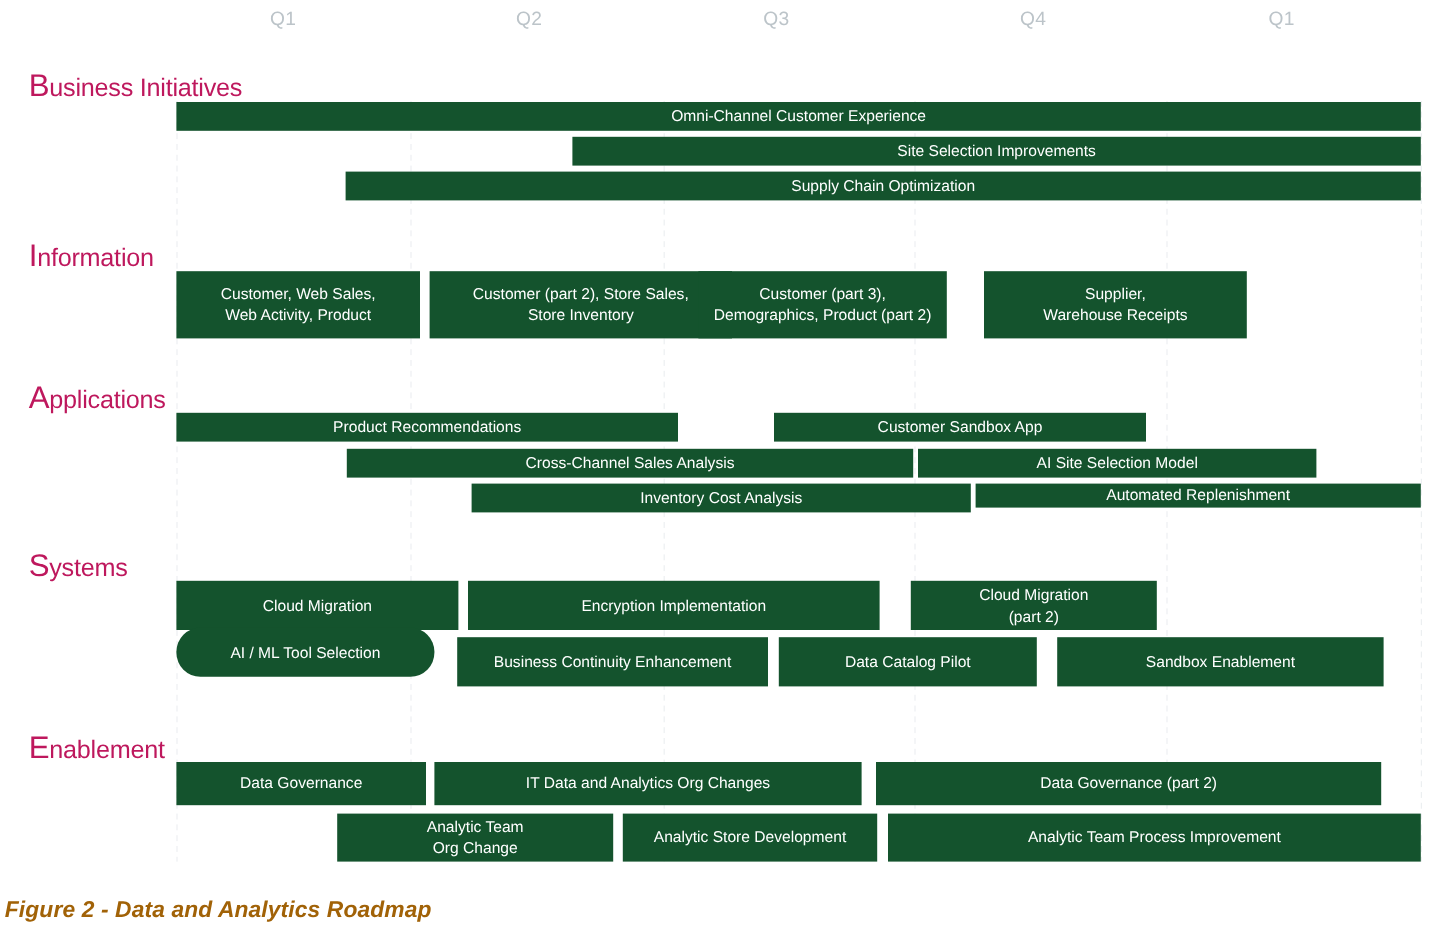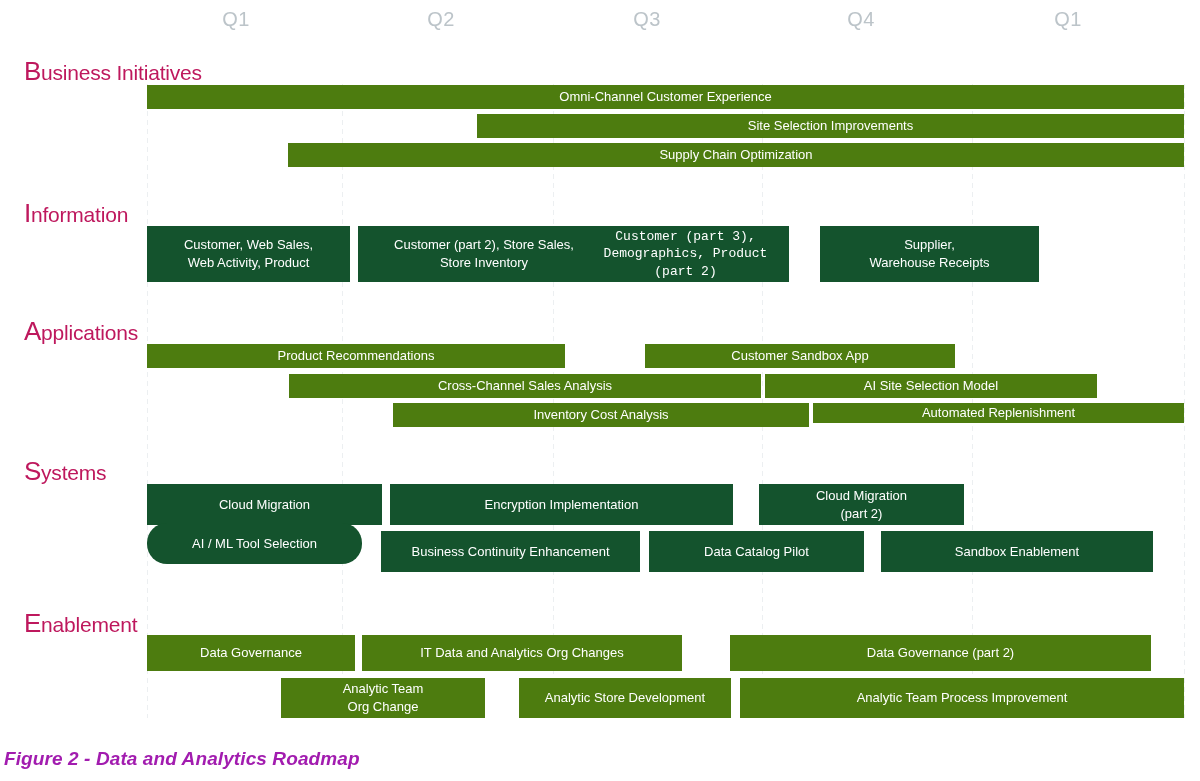--- a/index.html
+++ b/index.html
@@ -30,21 +30,21 @@
     width: 1200px;
     height: 28px;
   }
   .quarter-label {
     position: absolute;
     top: 0;
     width: 60px;
     margin-left: -30px;
     text-align: center;
     color: #bcc4c9;
-    font-size: 20px;
+    font-size: 16px;
     font-family: "Liberation Sans", sans-serif;
     letter-spacing: 0.3px;
   }
 
   
   .gridlines {
     position: absolute;
     left: 0;
     top: 84px;
     width: 1200px;
@@ -88,34 +88,34 @@
     align-items: center;
     justify-content: center;
     text-align: center;
     color: #ffffff;
     font-size: 13px;
     line-height: 1.35;
     font-family: "Liberation Sans", sans-serif;
     padding: 0 6px;
     overflow: hidden;
   }
-  .bar.dark  { background: #4d7c0f; }
+  .bar.dark  { background: #14532d; }
   .bar.orange{ background: #14532d; }
   .bar span { display: block; }
 
   
   .caption {
     position: absolute;
     left: 4px;
     top: 748px;
     font-family: "Liberation Sans", sans-serif;
     font-style: italic;
     font-weight: bold;
     font-size: 19px;
-    color: #a21caf;
+    color: #a16207;
     letter-spacing: 0.1px;
   }
 </style>
 </head>
 <body>
 
 <div id="roadmap">
 
   <div class="quarter-header">
       <div class="quarter-label" style="left: 236px;">Q1</div>
@@ -157,21 +157,21 @@
           <span>Customer, Web Sales,</span>
           <span>Web Activity,  Product</span>
         </div>
       </div>
       <div class="bar orange" style="left: 358px; top: 226px; width: 252px; height: 56px;">
         <div>
           <span>Customer (part 2), Store Sales,</span>
           <span>Store Inventory</span>
         </div>
       </div>
-      <div class="bar orange" style="left: 582px; top: 226px; width: 207px; height: 56px; font-family: Liberation Mono, monospace;">
+      <div class="bar orange" style="left: 582px; top: 226px; width: 207px; height: 56px;">
         <div>
           <span>Customer (part 3),</span>
           <span>Demographics, Product (part 2)</span>
         </div>
       </div>
       <div class="bar orange" style="left: 820px; top: 226px; width: 219px; height: 56px; align-items: center;">
         <div>
           <span>Supplier,</span>
           <span>Warehouse Receipts</span>
         </div>
@@ -243,31 +243,31 @@
         <div>
           <span>Sandbox  Enablement</span>
         </div>
       </div>
       <div class="section-label" style="top: 610px;"><span class="cap">E</span><span class="rest">nablement</span></div>
       <div class="bar dark" style="left: 147px; top: 635px; width: 208px; height: 36px;">
         <div>
           <span>Data Governance</span>
         </div>
       </div>
-      <div class="bar dark" style="left: 362px; top: 635px; width: 320px; height: 36px;">
+      <div class="bar dark" style="left: 362px; top: 635px; width: 356px; height: 36px;">
         <div>
           <span>IT Data and Analytics Org Changes</span>
         </div>
       </div>
       <div class="bar dark" style="left: 730px; top: 635px; width: 421px; height: 36px;">
         <div>
           <span>Data Governance (part 2)</span>
         </div>
       </div>
-      <div class="bar dark" style="left: 281px; top: 678px; width: 204px; height: 40px; justify-content: center;">
+      <div class="bar dark" style="left: 281px; top: 678px; width: 230px; height: 40px; justify-content: center;">
         <div>
           <span>Analytic Team</span>
           <span>Org Change</span>
         </div>
       </div>
       <div class="bar dark" style="left: 519px; top: 678px; width: 212px; height: 40px;">
         <div>
           <span>Analytic Store Development</span>
         </div>
       </div>

